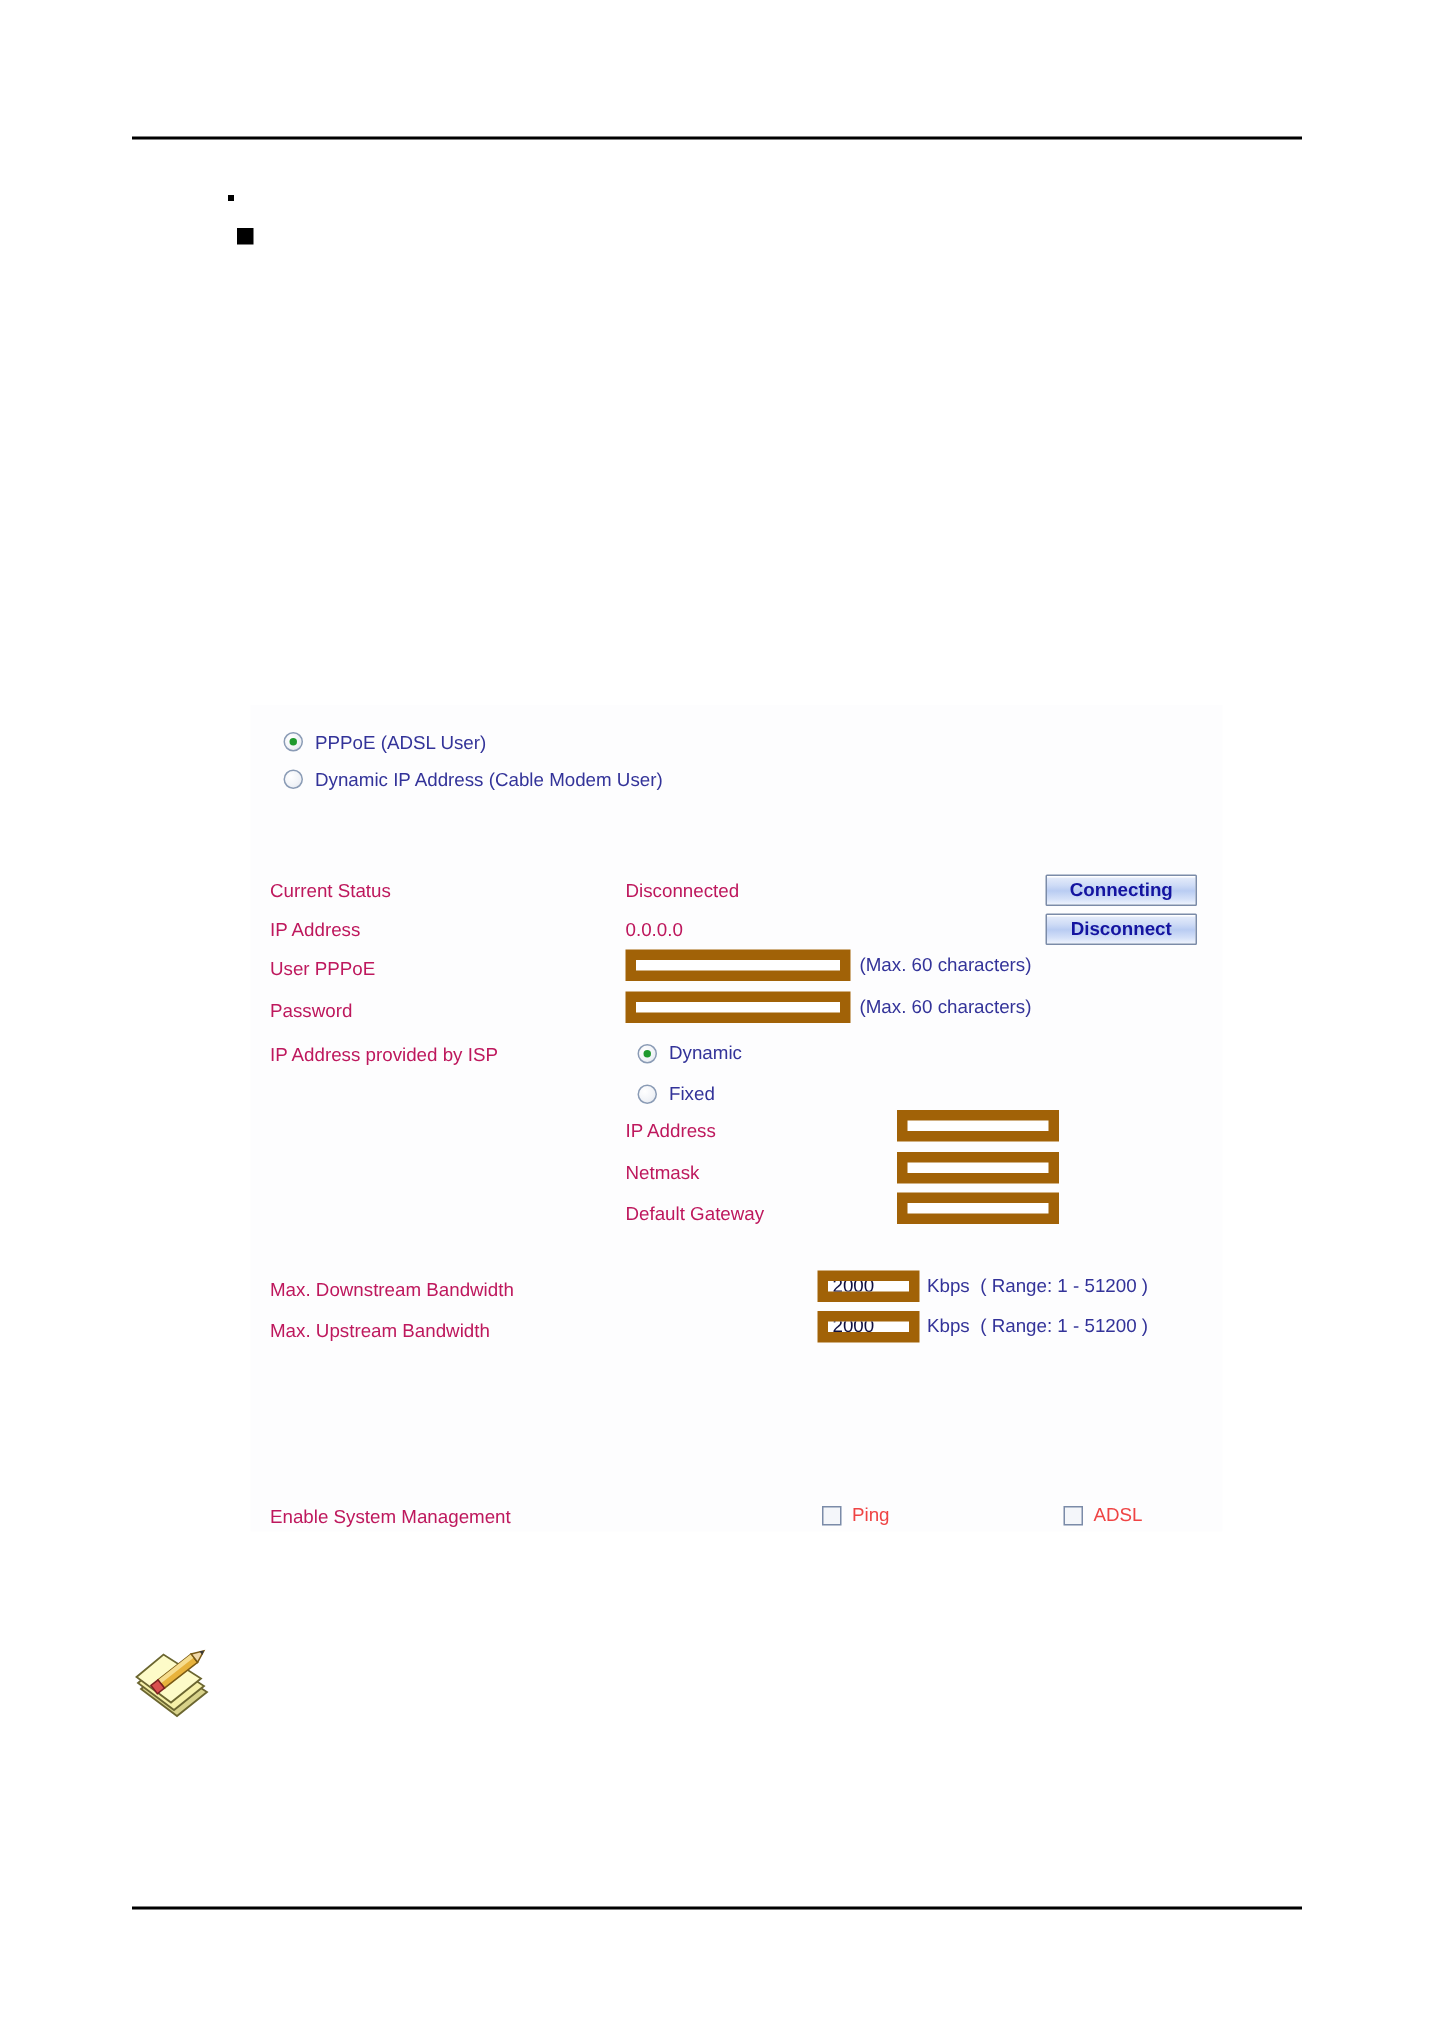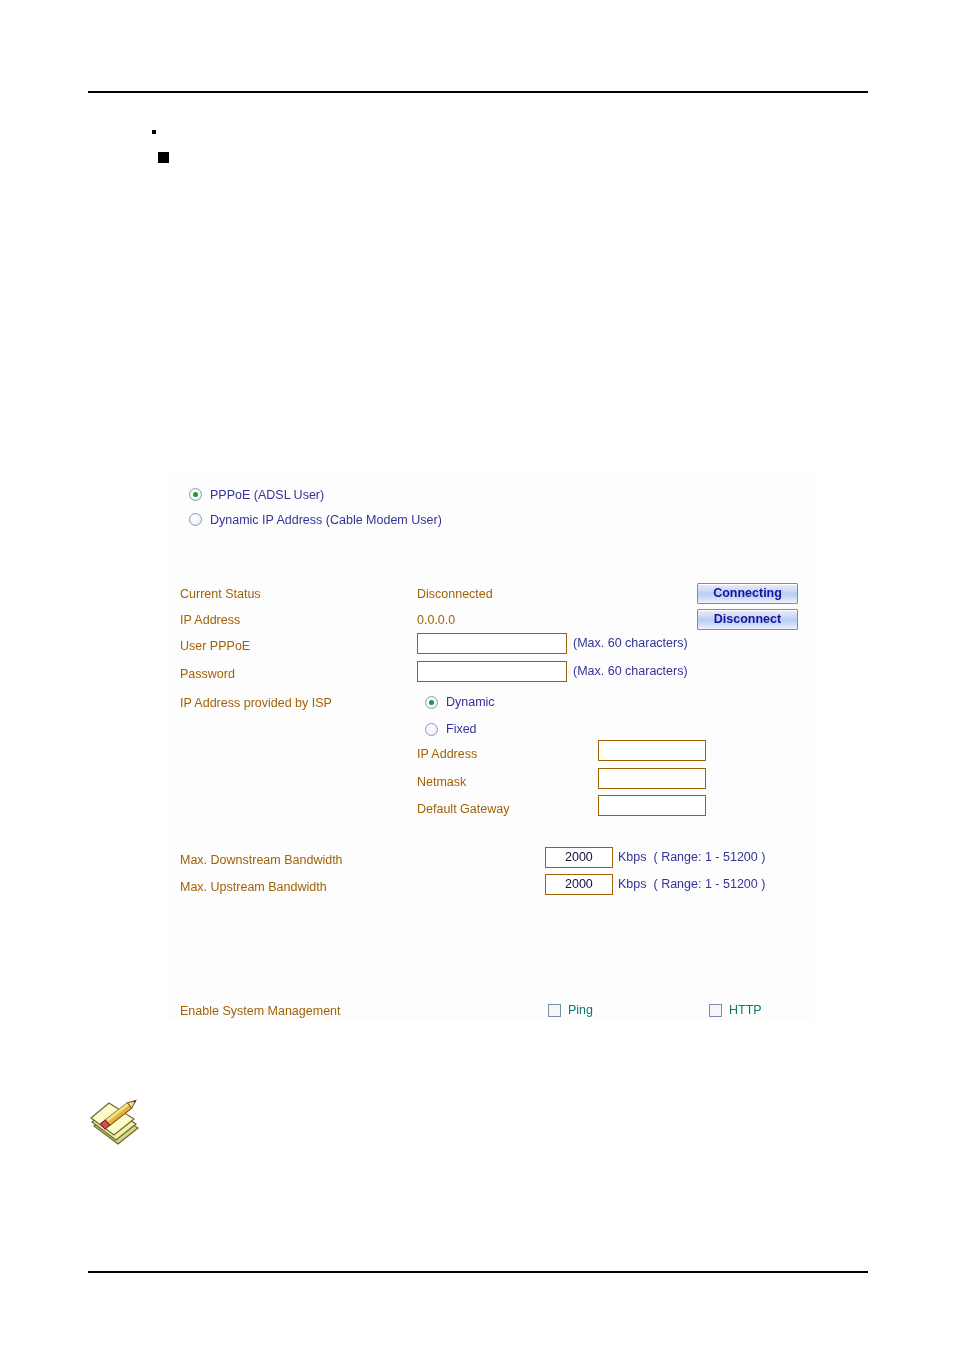--- a/index.html
+++ b/index.html
@@ -87,36 +87,36 @@
   .radio-label { color: #333399; font-size: 12.5px; white-space: nowrap; }
 
   
   .field-row {
     position: absolute;
     display: flex;
     align-items: center;
     height: 20px;
   }
   .f-label {
-    color: #a16207;
+    color: #be185d;
     font-size: 12.5px;
     white-space: nowrap;
   }
 
   .col-label { left: 13px; width: 235px; }
   .col-value { left: 250px; }
 
   .txt-input {
-    border: 1px solid #a16207;
+    border: 7px solid #a16207;
     background: #ffffff;
     box-sizing: border-box;
     font-family: "Liberation Sans", sans-serif;
     font-size: 12.5px;
     color: #101040;
-    padding: 0 19px;
+    padding: 0 3px;
     outline: none;
     height: 21px;
     line-height: 19px;
   }
 
   .hint {
     color: #333399;
     font-size: 12.5px;
     white-space: nowrap;
   }
@@ -158,21 +158,21 @@
   }
   .chk {
     width: 13px;
     height: 13px;
     border: 1px solid #7b8ba8;
     background: #f4f6fa;
     box-sizing: border-box;
     margin-right: 7px;
     flex: 0 0 auto;
   }
-  .chk-label { color: #0f766e; font-size: 12.5px; }
+  .chk-label { color: #ef4444; font-size: 12.5px; }
 
   
   .note-icon {
     position: absolute;
     left: 88px;
     top: 1098px;
     width: 58px;
     height: 52px;
   }
 </style>
@@ -280,21 +280,21 @@
 
   <div class="field-row col-label" style="top:531px;">
     <span class="f-label">Enable System Management</span>
   </div>
   <div class="chk-row" style="left:381px; top:530px;">
     <span class="chk"></span>
     <span class="chk-label">Ping</span>
   </div>
   <div class="chk-row" style="left:542px; top:530px;">
     <span class="chk"></span>
-    <span class="chk-label">HTTP</span>
+    <span class="chk-label">ADSL</span>
   </div>
 
 </div>
 
 <svg class="note-icon" viewBox="0 0 58 52">
   <g>
     <polygon points="6,28 24,13 50,30 30,46" fill="#d8d28a" stroke="#6b6630" stroke-width="1.2"></polygon>
     <polygon points="4,24 22,9 48,26 28,42" fill="#f5f0a8" stroke="#6b6630" stroke-width="1.2"></polygon>
     <polygon points="3,20 21,5 46,21 26,37" fill="#fdfbc8" stroke="#6b6630" stroke-width="1.2"></polygon>
     <g transform="rotate(-38 34 14)">

